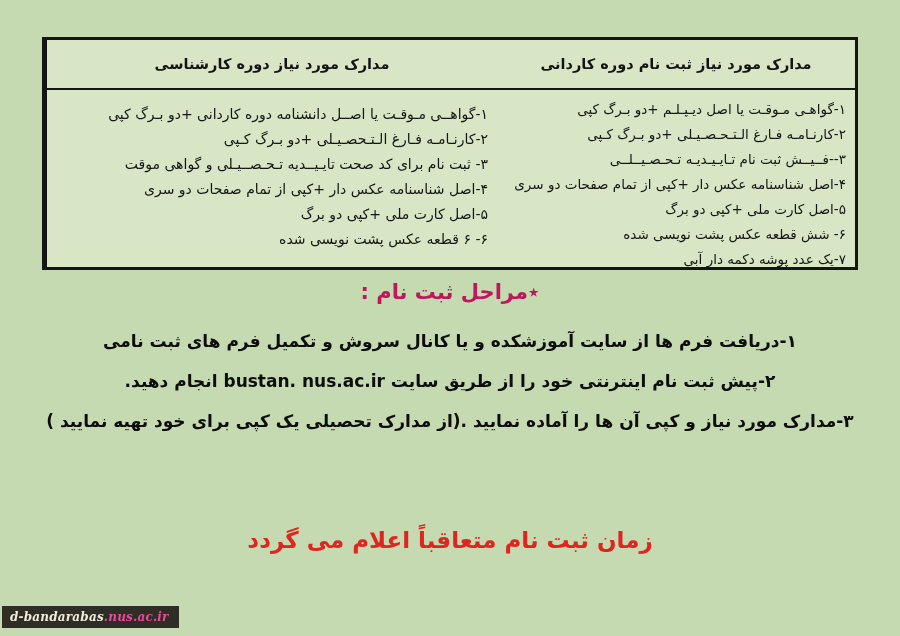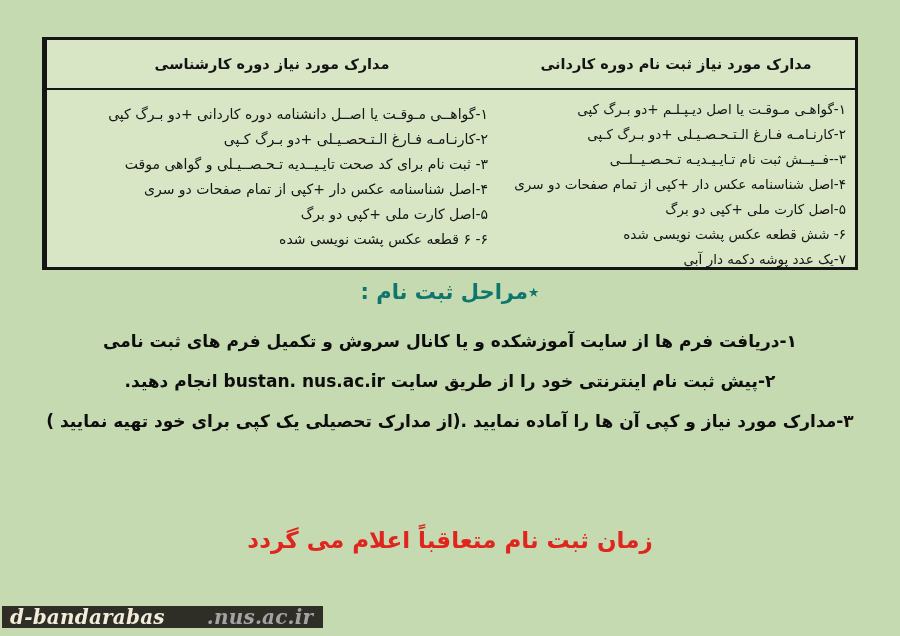--- a/index.html
+++ b/index.html
@@ -47,21 +47,21 @@
   .body-cell.left { padding-top: 12px; font-size: 14px; }
 
   
   .steps-title {
     position: absolute;
     top: 280px; left: 0; width: 100%;
     text-align: center;
     direction: rtl;
     font-weight: bold;
     font-size: 21px;
-    color: #0f766e;
+    color: #be185d;
   }
   .steps {
     position: absolute;
     top: 321px; left: 0; width: 100%;
   }
   .step {
     direction: rtl;
     text-align: center;
     font-weight: bold;
     font-size: 17px;
@@ -86,25 +86,25 @@
   .badge {
     position: absolute;
     left: 2px; top: 606px;
     height: 22px;
     padding: 0 10px 0 8px;
     background: #2e2e27;
     display: flex; align-items: center;
     font-family: "DejaVu Serif", serif;
     font-style: italic;
     font-weight: bold;
-    font-size: 20px;
+    font-size: 12px;
     letter-spacing: 0.2px;
   }
   .badge .main { color: #f2ecd9; }
-  .badge .suffix { color: #a3a3a3; margin-left: 42px; }
+  .badge .suffix { color: #ec4899; }
 </style>
 </head>
 <body>
 
 <div class="page">
 
   <div class="doc-table">
     <div class="cell hdr">مدارک مورد نیاز ثبت نام دوره کاردانی</div>
     <div class="cell hdr col-divider-r">مدارک مورد نیاز دوره کارشناسی</div>
 

